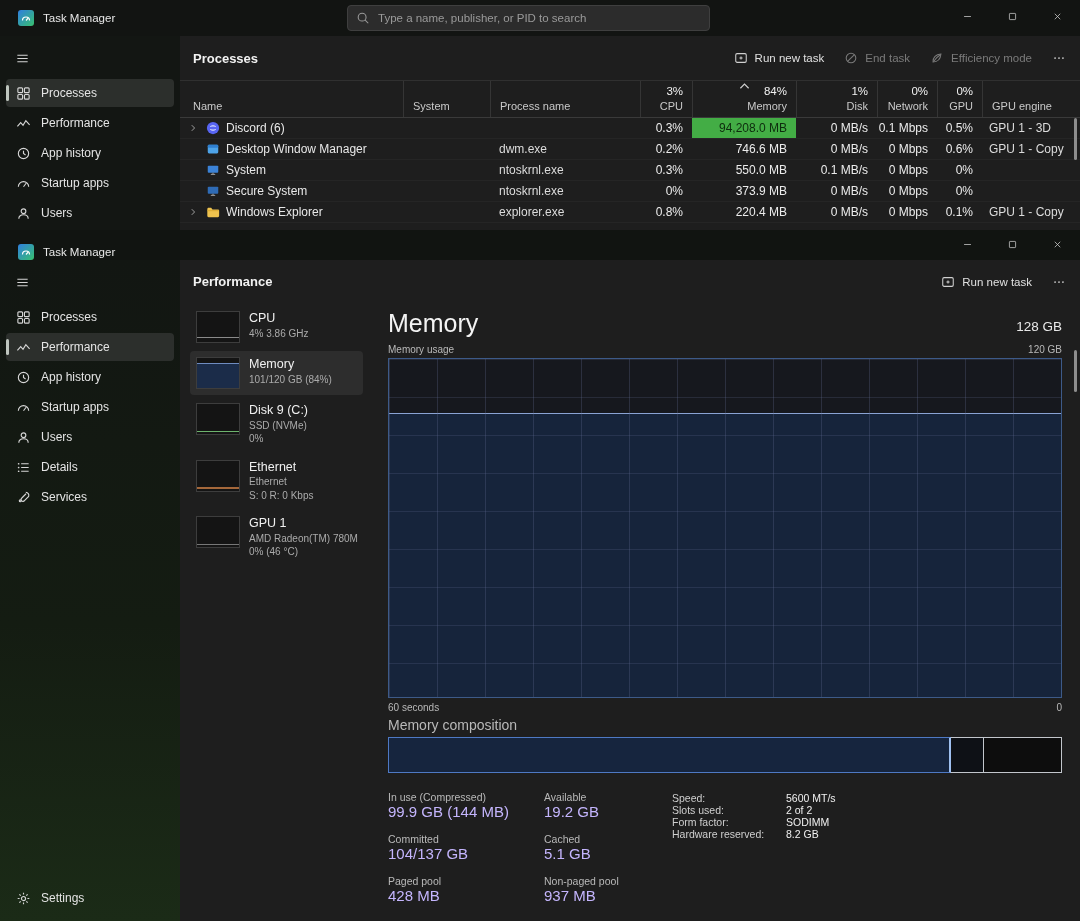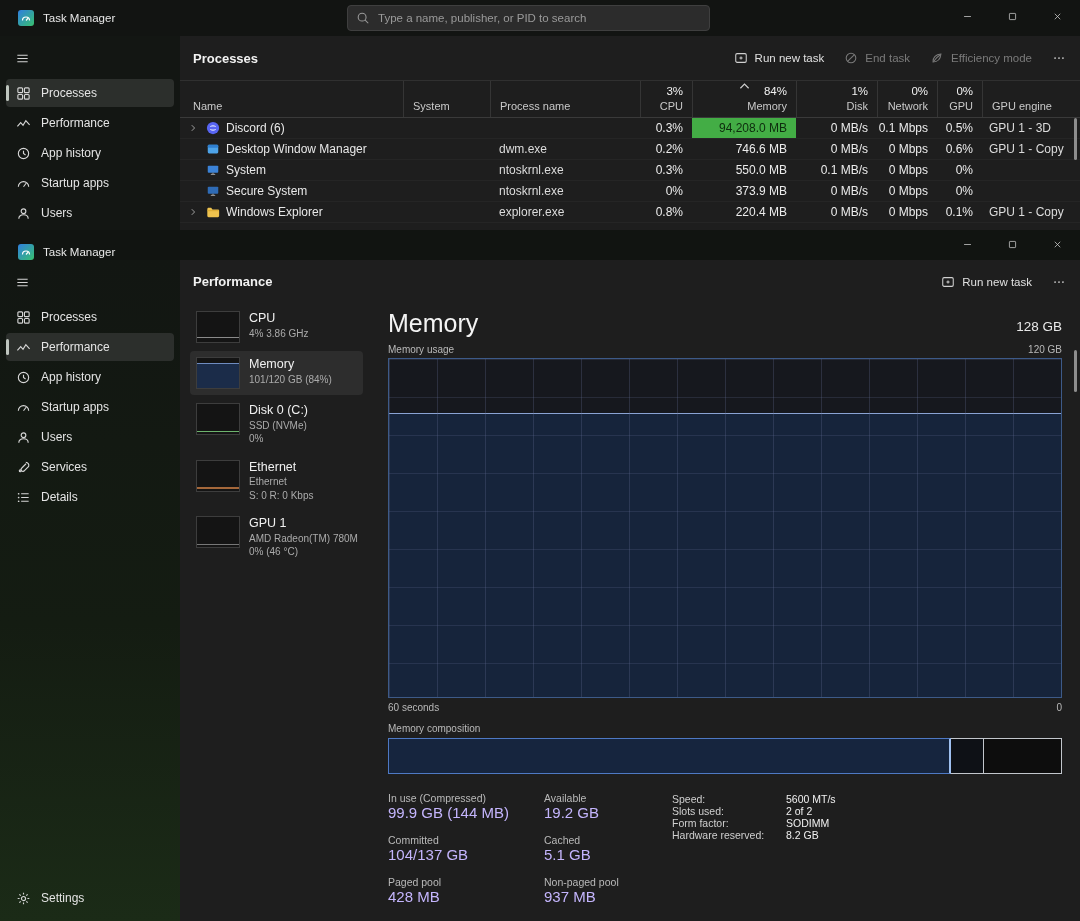--- a/index.html
+++ b/index.html
@@ -102,21 +102,21 @@
   .mp-total{font-size:13.5px;color:#e8e8e8;padding-bottom:4px}
   .mp-sub{display:flex;justify-content:space-between;font-size:10px;color:#b9b9b9;margin-top:6px}
   .chart{position:relative;margin-top:3px;height:340px;border:1px solid #3d5a88;background:#16181e}
   .chart .grid{position:absolute;inset:0;z-index:2;pointer-events:none;
     background-image:
       repeating-linear-gradient(to right, rgba(100,110,150,.28) 0 1px, transparent 1px 48px),
       repeating-linear-gradient(to bottom, rgba(100,110,150,.22) 0 1px, transparent 1px 38px)}
   .chart .fill{position:absolute;left:0;right:0;bottom:0;z-index:1;background:rgba(23,38,62,.92);
     border-top:1.5px solid #8aa3d4}
   .time-row{display:flex;justify-content:space-between;font-size:10px;color:#b9b9b9;margin-top:4px}
-  .comp-label{font-size:10px;color:#b9b9b9;margin-top:10px}
+  .comp-label{font-size:14px;color:#b9b9b9;margin-top:4px}
   .comp-bar{display:flex;height:36px;margin-top:4px}
   .seg{height:100%}
   .seg1{background:#16253e;border:1px solid #4e79c4;border-right:2px solid #9fc0f0}
   .seg2{background:#0e1116;border:1px solid #c2c6cc;border-left:none}
   .seg3{background:#0d0d0d;border:1px solid #c2c6cc;border-left:none}
 
   .stats-wrap{display:flex;margin-top:18px}
   .stats-grid{display:grid;grid-template-columns:142px auto;column-gap:14px;row-gap:13px;
     width:262px;flex:none}
   .stat .slabel{font-size:10.5px;color:#b9b9b9}
@@ -480,33 +480,33 @@
         </div>
         <div class="nav-item">
           <svg class="ic" viewBox="0 0 16 16">
               <circle cx="8" cy="5.5" r="2.5"></circle>
               <path d="M3 13.5c0-2.6 2.2-4.2 5-4.2s5 1.6 5 4.2"></path>
             </svg>
           <span class="nav-label">Users</span>
         </div>
         <div class="nav-item">
           <svg class="ic" viewBox="0 0 16 16">
-              <path d="M10.5 2.5a3.2 3.2 0 0 1 3 4.3L9 11.3a2 2 0 1 1-2.8-2.8l4.5-4.5"></path>
-              <circle cx="4.5" cy="11.5" r="1"></circle>
-            </svg>
-          <span class="nav-label">Services</span>
-        </div>
-        <div class="nav-item">
-          <svg class="ic" viewBox="0 0 16 16">
               <path d="M5.5 4h8M5.5 8h8M5.5 12h8"></path>
               <circle cx="2.8" cy="4" r=".9" fill="#d6d6d6" stroke="none"></circle>
               <circle cx="2.8" cy="8" r=".9" fill="#d6d6d6" stroke="none"></circle>
               <circle cx="2.8" cy="12" r=".9" fill="#d6d6d6" stroke="none"></circle>
             </svg>
           <span class="nav-label">Details</span>
+        </div>
+        <div class="nav-item">
+          <svg class="ic" viewBox="0 0 16 16">
+              <path d="M10.5 2.5a3.2 3.2 0 0 1 3 4.3L9 11.3a2 2 0 1 1-2.8-2.8l4.5-4.5"></path>
+              <circle cx="4.5" cy="11.5" r="1"></circle>
+            </svg>
+          <span class="nav-label">Services</span>
         </div>
       </div>
       <div class="settings-item">
         <div class="nav-item">
           <svg class="ic" viewBox="0 0 16 16">
               <circle cx="8" cy="8" r="2.2"></circle>
               <path d="M8 1.8v2M8 12.2v2M1.8 8h2M12.2 8h2M3.6 3.6l1.4 1.4M11 11l1.4 1.4M12.4 3.6L11 5M5 11l-1.4 1.4"></path>
             </svg>
           <span class="nav-label">Settings</span>
         </div>
@@ -551,21 +551,21 @@
           <div>
               <div class="pi-title">Memory</div>
                <div class="pi-sub">101/120 GB (84%)</div>
             </div>
         </div>
         <div class="perf-item">
           <div class="thumb">
               <div class="line" style="background:#6db36d"></div>
             </div>
           <div>
-              <div class="pi-title">Disk 0 (C:)</div>
+              <div class="pi-title">Disk 9 (C:)</div>
                <div class="pi-sub">SSD (NVMe)</div>
                <div class="pi-sub">0%</div>
             </div>
         </div>
         <div class="perf-item">
           <div class="thumb">
               <div class="line" style="background:#a4673a"></div>
             </div>
           <div>
               <div class="pi-title">Ethernet</div>

